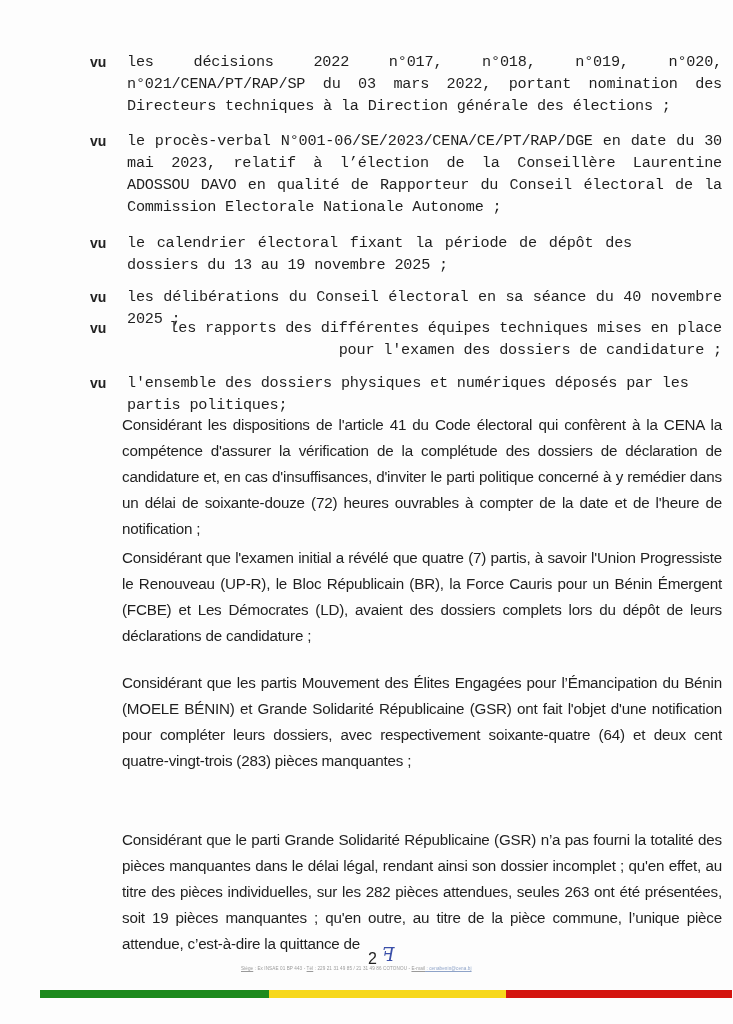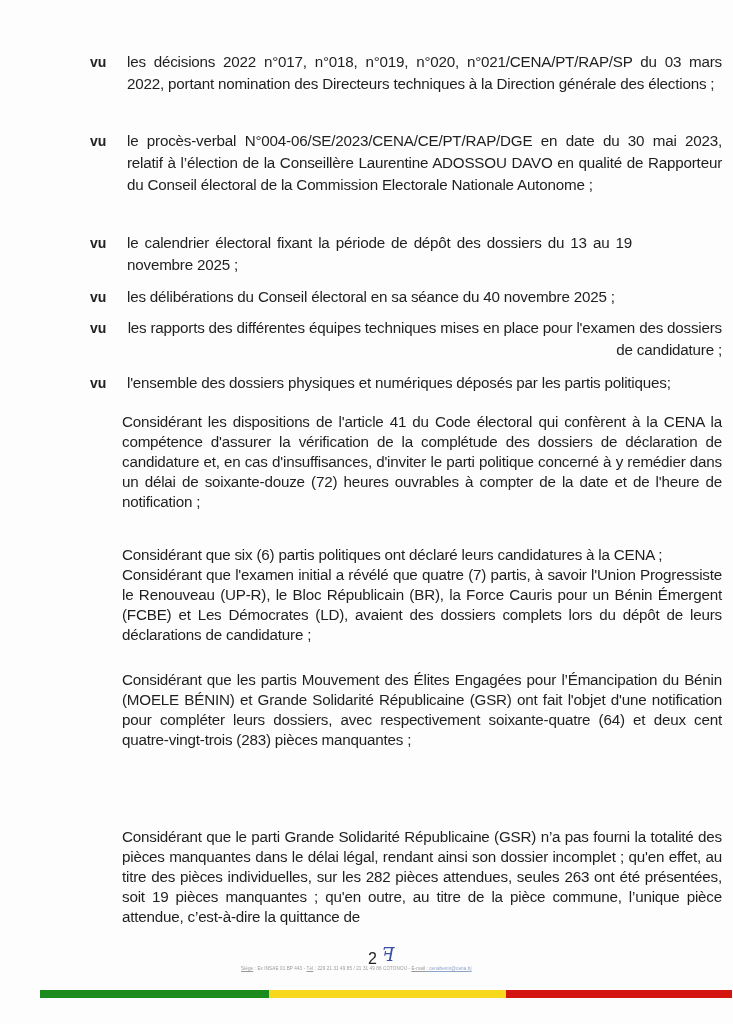--- a/index.html
+++ b/index.html
@@ -16,24 +16,24 @@
       background: #a6a6a6; border-radius: 1px;
     }
     .vu-item {
       position: absolute; left: 74px; width: 632px;
       display: flex; font-size: 15.2px; line-height: 22px;
     }
     .vu-label {
       width: 37px; flex: 0 0 37px; font-weight: bold; font-size: 14px;
       color: #222;
     }
-    .vu-text { flex: 1; text-align: justify; letter-spacing: -0.2px; }
+    .vu-text { flex: 1; text-align: justify; letter-spacing: -0.2px; font-family: Liberation Mono, monospace; }
     .para {
       position: absolute; left: 106px; width: 600px;
-      font-size: 15.2px; line-height: 20px; text-align: justify;
+      font-size: 15.2px; line-height: 26px; text-align: justify;
       letter-spacing: -0.2px;
     }
     .para p { margin: 0; }
     .page-num {
       position: absolute; left: 352px; top: 950px;
       font-size: 16px; color: #222;
     }
     .initials {
       position: absolute; left: 366px; top: 944px;
       font-family: "DejaVu Serif", serif; font-size: 18px; color: #3a4fa8;
@@ -59,21 +59,21 @@
 
 <div class="page">
 
   <div class="vu-item" style="top:51px;">
     <span class="vu-label">vu</span>
     <span class="vu-text">les décisions 2022 n°017, n°018, n°019, n°020, n°021/CENA/PT/RAP/SP du 03 mars 2022, portant nomination des Directeurs techniques à la Direction générale des élections ;</span>
   </div>
 
   <div class="vu-item" style="top:130px;">
     <span class="vu-label">vu</span>
-    <span class="vu-text">le procès-verbal N°004-06/SE/2023/CENA/CE/PT/RAP/DGE en date du 30 mai 2023, relatif à l’élection de la Conseillère Laurentine ADOSSOU DAVO en qualité de Rapporteur du Conseil électoral de la Commission Electorale Nationale Autonome ;</span>
+    <span class="vu-text">le procès-verbal N°001-06/SE/2023/CENA/CE/PT/RAP/DGE en date du 30 mai 2023, relatif à l’élection de la Conseillère Laurentine ADOSSOU DAVO en qualité de Rapporteur du Conseil électoral de la Commission Electorale Nationale Autonome ;</span>
   </div>
 
   <div class="vu-item" style="top:232px;">
     <span class="vu-label">vu</span>
     <span class="vu-text" style="padding-right:90px;">le calendrier électoral fixant la période de dépôt des dossiers du 13 au 19 novembre 2025 ;</span>
   </div>
 
   <div class="vu-item" style="top:286px;">
     <span class="vu-label">vu</span>
     <span class="vu-text">les délibérations du Conseil électoral en sa séance du 40 novembre 2025 ;</span>
@@ -87,21 +87,20 @@
   <div class="vu-item" style="top:372px;">
     <span class="vu-label">vu</span>
     <span class="vu-text" style="text-align:left;">l'ensemble des dossiers physiques et numériques déposés par les partis politiques;</span>
   </div>
 
   <div class="para" style="top:412px;">
     <p>Considérant les dispositions de l'article 41 du Code électoral qui confèrent à la CENA la compétence d'assurer la vérification de la complétude des dossiers de déclaration de candidature et, en cas d'insuffisances, d'inviter le parti politique concerné à y remédier dans un délai de soixante-douze (72) heures ouvrables à compter de la date et de l'heure de notification ;</p>
   </div>
 
   <div class="para" style="top:545px;">
-    <p style="text-align:left;">Considérant que six (6) partis politiques ont déclaré leurs candidatures à la CENA ;</p>
     <p>Considérant que l'examen initial a révélé que quatre (7) partis, à savoir l'Union Progressiste le Renouveau (UP-R), le Bloc Républicain (BR), la Force Cauris pour un Bénin Émergent (FCBE) et Les Démocrates (LD), avaient des dossiers complets lors du dépôt de leurs déclarations de candidature ;</p>
   </div>
 
   <div class="para" style="top:670px;">
     <p>Considérant que les partis Mouvement des Élites Engagées pour l’Émancipation du Bénin (MOELE BÉNIN) et Grande Solidarité Républicaine (GSR) ont fait l'objet d'une notification pour compléter leurs dossiers, avec respectivement soixante-quatre (64) et deux cent quatre-vingt-trois (283) pièces manquantes ;</p>
   </div>
 
 
   <div class="para" style="top:827px;">
     <p>Considérant que le parti Grande Solidarité Républicaine (GSR) n’a pas fourni la totalité des pièces manquantes dans le délai légal, rendant ainsi son dossier incomplet ; qu'en effet, au titre des pièces individuelles, sur les 282 pièces attendues, seules 263 ont été présentées, soit 19 pièces manquantes ; qu'en outre, au titre de la pièce commune, l’unique pièce attendue, c’est-à-dire la quittance de</p>

